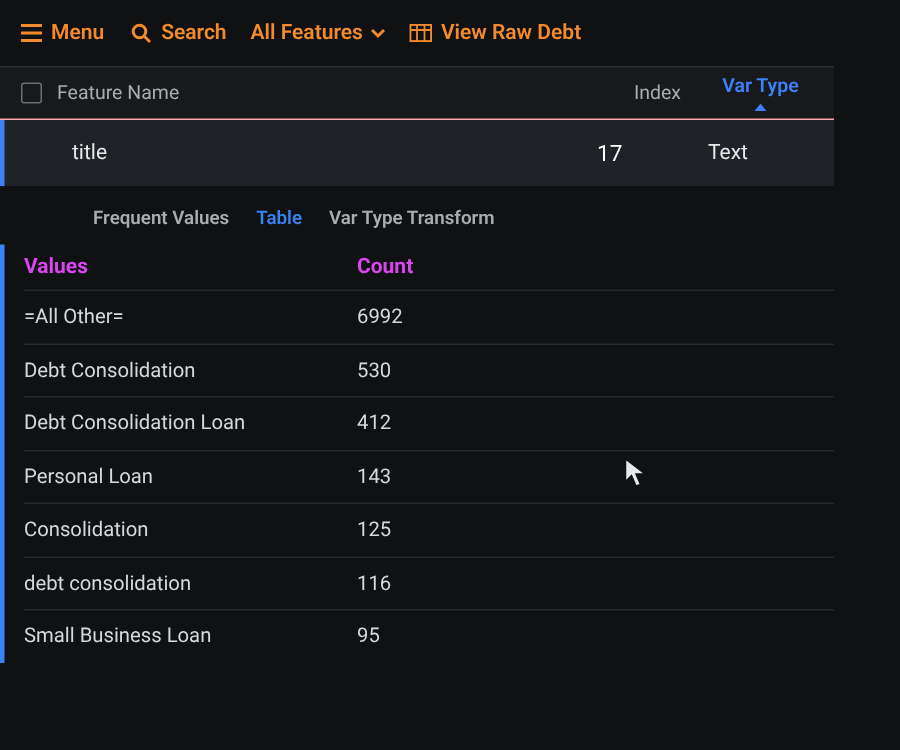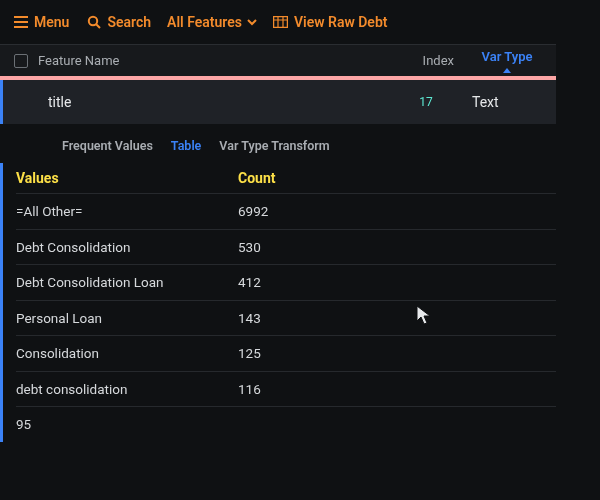--- a/index.html
+++ b/index.html
@@ -8,41 +8,41 @@
 
     
     .topbar { display: flex; align-items: center; height: 44px; padding: 0 10px 0 8px; gap: 6px; background: #0f1113; }
     .tb-item { display: inline-flex; align-items: center; gap: 6px; padding: 6px 6px; font-size: 14px; font-weight: 600; cursor: pointer; }
     .orange { color: #f38b2c; }
     .white { color: #f0f2f4; }
     .muted { color: #6b7075; }
     .tb-title-group { display: inline-flex; align-items: center; gap: 6px; padding: 6px 4px; font-size: 14px; font-weight: 600; }
 
     
-    .col-header { display: flex; align-items: center; height: 36px; padding: 0 14px; background: #17191c; border-top: 1px solid #2a2d31; border-bottom: 4px solid #fca5a5; color: #a9adb2; font-size: 13px; }
+    .col-header { display: flex; align-items: center; height: 36px; padding: 0 14px; background: #17191c; border-top: 1px solid #2a2d31; border-bottom: 1px solid #fca5a5; color: #a9adb2; font-size: 13px; }
     .col-header .chk { width: 14px; height: 14px; border: 1px solid #6b7075; border-radius: 2px; margin-right: 10px; }
     .col-featname { flex: 1; }
     .col-index { width: 56px; text-align: right; color: #a9adb2; }
     .col-vartype { width: 88px; text-align: left; padding-left: 18px; color: #3b82f6; display: inline-flex; align-items: center; gap: 4px; font-weight: 600; justify-content: flex-start; flex-direction: column; }
     .col-vartype .caret-up { width: 0; height: 0; border-left: 4px solid transparent; border-right: 4px solid transparent; border-bottom: 5px solid #3b82f6; display: inline-block; }
 
     
     .feature-row { display: flex; align-items: center; height: 44px; background: #1f2227; border-left: 3px solid #3b82f6; padding: 0 14px 0 11px; }
     .feature-row .fname { flex: 1; padding-left: 34px; color: #e6e8ea; font-size: 14px; }
-    .feature-row .findex { width: 56px; text-align: center; color: #5eead4; font-size: 12px; }
+    .feature-row .findex { width: 56px; text-align: left; color: #ffffff; font-size: 15px; }
     .feature-row .fvartype { width: 88px; padding-left: 18px; color: #e6e8ea; font-size: 14px; }
 
     
     .subtabs { display: flex; align-items: flex-end; gap: 18px; padding: 14px 14px 10px 14px; font-size: 12.5px; font-weight: 600; margin-left: 48px; }
     .subtab { color: #a9adb2; cursor: pointer; }
     .subtab.active { color: #3b82f6; }
 
     
     .values-wrap { border-left: 3px solid #3b82f6; padding: 0 0 0 13px; }
-    .v-head { display: flex; align-items: center; height: 30px; font-weight: 700; color: #fde047; font-size: 14px; }
+    .v-head { display: flex; align-items: center; height: 30px; font-weight: 700; color: #d946ef; font-size: 14px; }
     .v-col-val { width: 222px; }
     .v-col-cnt { width: 70px; }
     .v-row { display: flex; align-items: center; height: 35.5px; border-top: 1px solid #26292d; color: #d6d9dc; font-size: 13.5px; }
     .v-row .v-col-val { padding-right: 8px; }
 
     
     svg { display: block; }
 
     
     .cursor { position: absolute; left: 416px; top: 305px; width: 16px; height: 22px; pointer-events: none; }
@@ -142,20 +142,21 @@
         </div>
         <div class="v-row">
           <div class="v-col-val">Consolidation</div>
           <div class="v-col-cnt">125</div>
         </div>
         <div class="v-row">
           <div class="v-col-val">debt consolidation</div>
           <div class="v-col-cnt">116</div>
         </div>
         <div class="v-row">
+          <div class="v-col-val">Small Business Loan</div>
           <div class="v-col-cnt">95</div>
         </div>
       </div>
   </div>
 
   <div class="cursor">
     <svg width="16" height="22" viewBox="0 0 16 22">
         <path d="M1 1 L1 16 L5 12 L8 19 L11 18 L8 11 L14 11 Z"></path>
       </svg>
   </div>

